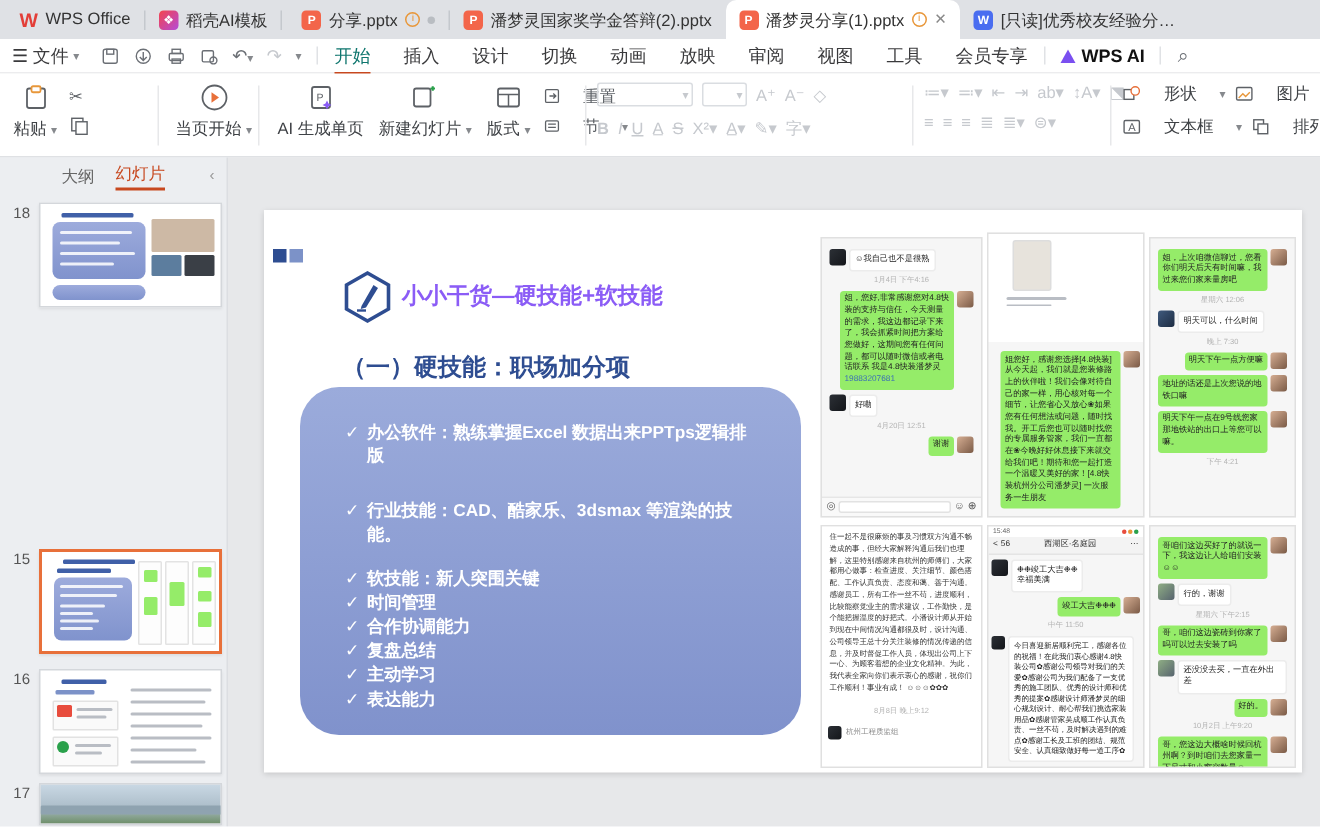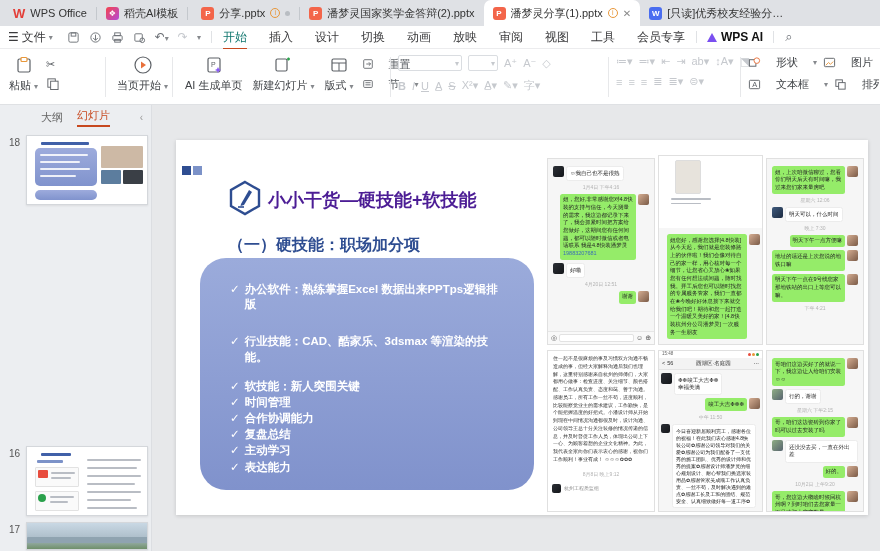--- a/index.html
+++ b/index.html
@@ -62,21 +62,21 @@
   .tbox { position:absolute; background:linear-gradient(180deg,#9dabdc,#8093cd); border-radius:5px; }
   .tline { position:absolute; background:rgba(255,255,255,.85); height:1.5px; border-radius:1px; }
   .timg { position:absolute; border-radius:1px; }
   .gline { position:absolute; height:1.5px; background:#b9bdc4; border-radius:1px; }
 
   
   #canvas { position:absolute; left:152px; top:105px; width:728px; height:446px; background:#e7e8ea; }
   #slide { position:absolute; left:24px; top:35px; width:692px; height:375px; background:#fff; box-shadow:0 1px 4px rgba(0,0,0,.15); }
   .deco-sq1 { position:absolute; left:6px; top:26px; width:9px; height:9px; background:#2e4d91; }
   .deco-sq2 { position:absolute; left:17px; top:26px; width:9px; height:9px; background:#7c92c8; }
-  #slide-title { position:absolute; left:92px; top:48px; font-size:18px; font-weight:bold; color:#4c1d95; }
+  #slide-title { position:absolute; left:92px; top:48px; font-size:15px; font-weight:bold; color:#8b5cf6; }
   #title-icon { position:absolute; left:52px; top:40px; }
   #slide-subtitle { position:absolute; left:52px; top:95px; font-size:16px; font-weight:bold; color:#2e4d91; }
   #blue-box { position:absolute; left:24px; top:118px; width:334px; height:232px; border-radius:26px; background:linear-gradient(180deg,#9babdb 0%,#8092cc 100%); padding:24px 26px 0 30px; }
   .bullet { color:#fff; font-weight:bold; font-size:11.5px; line-height:1.32; display:flex; gap:5px; }
   .bullet .chk { flex:0 0 auto; }
   .mt18 { margin-top:14px; } .mt10 { margin-top:22px; } .tight { margin-top:1px; }
 
   
   .shot { position:absolute; background:#f6f6f6; border:1px solid #e0e0e0; overflow:hidden; font-size:5.5px; line-height:1.4; color:#222; }
   .shot-inner { padding:4px 3px; }
@@ -377,20 +377,44 @@
         </div>
         <div class="timg" style="left:74px; top:10px; width:42px; height:22px; background:#cdb9a5;"></div>
         <div class="timg" style="left:74px; top:34px; width:20px; height:14px; background:#5c7d9e;"></div>
         <div class="timg" style="left:96px; top:34px; width:20px; height:14px; background:#3a3f46;"></div>
         <div class="tbox" style="left:8px; top:54px; width:62px; height:10px;"></div>
       </div>
     </div>
 
 
 
+    <div class="thumb-row" style="top:261px; height:76px;">
+      <span class="thumb-num">15</span>
+      <div class="thumb sel">
+        <div class="tt" style="left:14px; top:5px; width:48px;"></div>
+        <div class="tt" style="left:10px; top:11px; width:36px; height:2.5px;"></div>
+        <div class="tbox" style="left:8px; top:17px; width:52px; height:42px;">
+          <div class="tline" style="left:4px; top:5px; width:42px;"></div>
+            <div class="tline" style="left:4px; top:11px; width:38px;"></div>
+          <div class="tline" style="left:4px; top:18px; width:30px;"></div>
+            <div class="tline" style="left:4px; top:23px; width:22px;"></div>
+          <div class="tline" style="left:4px; top:28px; width:26px;"></div>
+            <div class="tline" style="left:4px; top:33px; width:22px;"></div>
+        </div>
+        <div class="timg" style="left:64px; top:6px; width:16px; height:56px; background:#fdfdfd; border:1px solid #e3e3e3;"></div>
+        <div class="timg" style="left:68px; top:12px; width:9px; height:8px; background:#95ec69;"></div>
+        <div class="timg" style="left:68px; top:30px; width:9px; height:12px; background:#95ec69;"></div>
+        <div class="timg" style="left:82px; top:6px; width:16px; height:56px; background:#fdfdfd; border:1px solid #e3e3e3;"></div>
+        <div class="timg" style="left:85px; top:20px; width:10px; height:16px; background:#95ec69;"></div>
+        <div class="timg" style="left:100px; top:6px; width:16px; height:56px; background:#fdfdfd; border:1px solid #e3e3e3;"></div>
+        <div class="timg" style="left:104px; top:10px; width:9px; height:7px; background:#95ec69;"></div>
+        <div class="timg" style="left:104px; top:26px; width:9px; height:7px; background:#95ec69;"></div>
+        <div class="timg" style="left:104px; top:40px; width:9px; height:10px; background:#95ec69;"></div>
+      </div>
+    </div>
 
     <div class="thumb-row" style="top:341px; height:72px;">
       <span class="thumb-num">16</span>
       <div class="thumb">
         <div class="tt" style="left:14px; top:6px; width:30px;"></div>
         <div class="tt" style="left:10px; top:13px; width:26px; height:2.5px; background:#7c92c8;"></div>
         <div class="timg" style="left:8px; top:20px; width:44px; height:20px; background:#fafafa; border:1px solid #e2e2e2;"></div>
         <div class="timg" style="left:11px; top:23px; width:10px; height:8px; background:#e84c3d;"></div>
         <div class="gline" style="left:24px; top:25px; width:24px;"></div>
           <div class="gline" style="left:24px; top:30px; width:20px;"></div>

